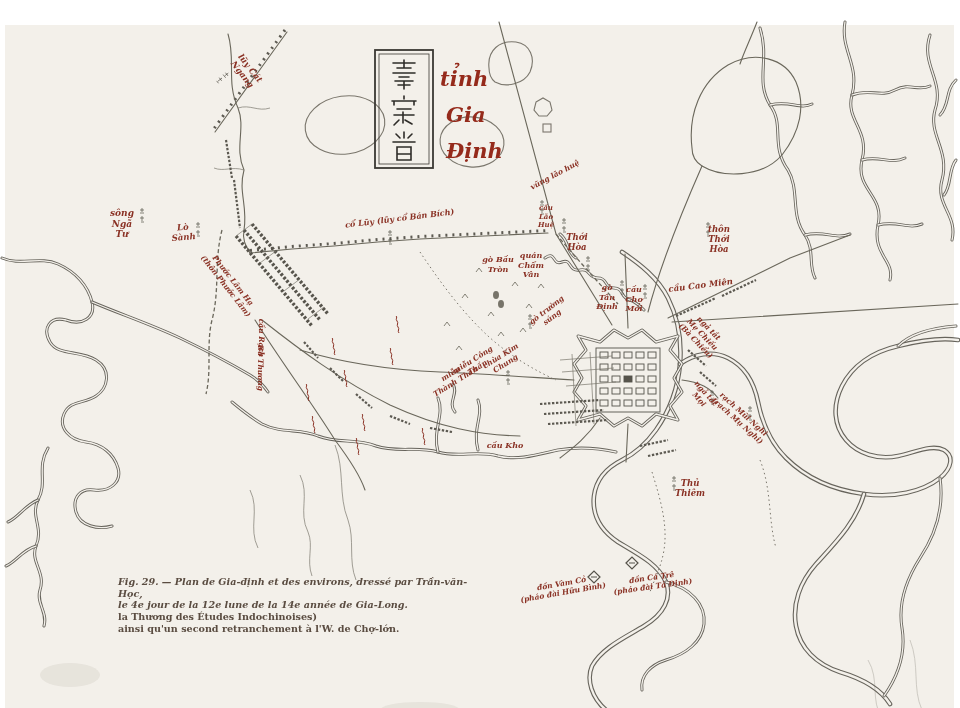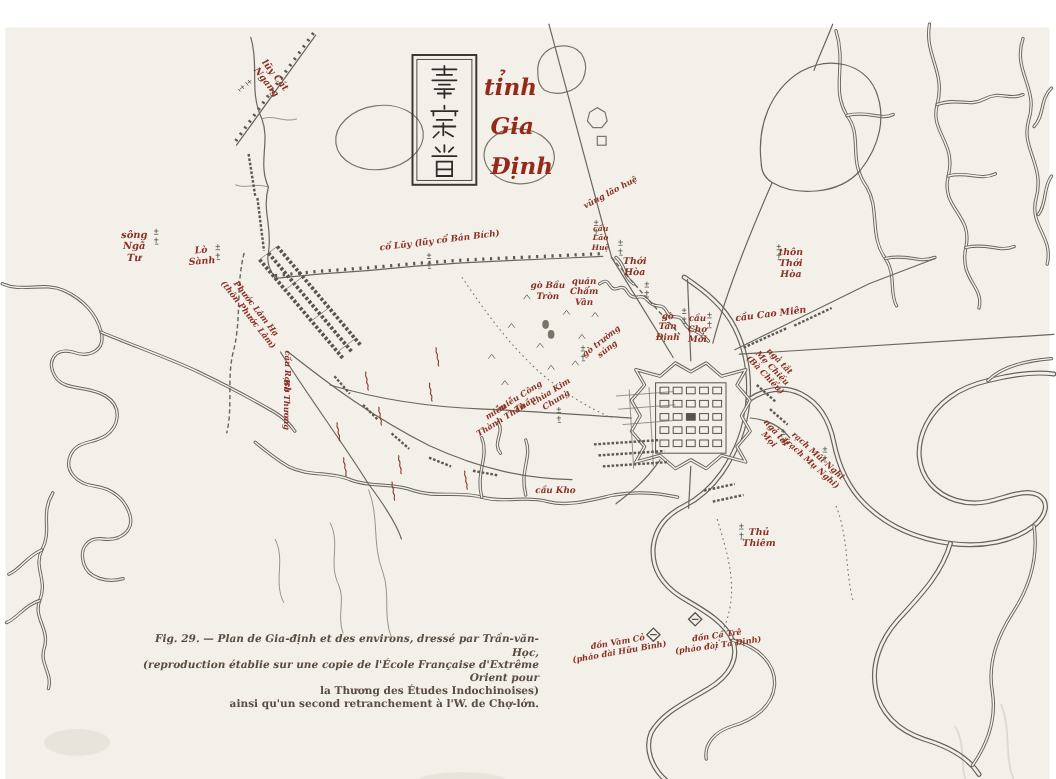--- a/index.html
+++ b/index.html
@@ -24,21 +24,21 @@
   .grid{stroke:#55524c;stroke-width:.9;fill:none;}
   .mk{stroke:#6a675b;stroke-width:.8;fill:none;}
   .rsq{stroke:#8a3124;stroke-width:1;fill:none;}
   .csq{stroke:#555349;stroke-width:.7;fill:none;}
   .cal{stroke:#2e2c28;stroke-width:1.6;fill:none;stroke-linecap:round;}
   .smudge{fill:#d8d4cb;}
   .map-label{font-family:"DejaVu Serif",serif;font-style:italic;font-weight:700;fill:#8a3124;}
   .title-viet{font-family:"DejaVu Serif",serif;font-style:italic;font-weight:700;
               font-size:21px;fill:#952a1b;}
   
-  .caption{position:absolute;left:118px;top:556px;width:372px;text-align:right;
+  .caption{position:absolute;left:118px;top:556px;width:372px;text-align:left;
            color:#5a4c41;font-weight:700;font-size:9.6px;line-height:1.22;}
   .caption .cap-line:nth-child(-n+2){font-style:italic;}
 </style>
 </head>
 <body>
 <div class="page">
 <div class="paper"></div>
 
 <svg width="960" height="708" viewBox="0 0 960 708" aria-label="Plan de Gia-dinh">
   <defs>
@@ -304,18 +304,18 @@
         <text class="map-label" transform="translate(690 466) rotate(0)" font-size="8.5" text-anchor="middle"><tspan x="0" dy="0">Thủ</tspan><tspan x="0" dy="10">Thiêm</tspan></text>
         <text class="map-label" transform="translate(562 566) rotate(-10)" font-size="7.5" text-anchor="middle"><tspan x="0" dy="0">đồn Vàm Cỏ</tspan><tspan x="0" dy="9">(pháo đài Hữu Bình)</tspan></text>
         <text class="map-label" transform="translate(652 560) rotate(-8)" font-size="7.5" text-anchor="middle"><tspan x="0" dy="0">đồn Cá Trê</tspan><tspan x="0" dy="9">(pháo đài Tả Định)</tspan></text>
         <text class="map-label" transform="translate(259 318) rotate(90)" font-size="7.5" text-anchor="middle"><tspan x="0" dy="0">cầu Rạch</tspan></text>
         <text class="map-label" transform="translate(258 348) rotate(90)" font-size="7.5" text-anchor="middle"><tspan x="0" dy="0">Bà Thương</tspan></text>
       </g>
 </svg>
 
 <div class="caption" id="caption">
       <div class="cap-line">Fig. 29. — Plan de Gia-định et des environs, dressé par Trần-văn-Học,</div>
-      <div class="cap-line">(reproduction établie sur une copie de l'École Française d'Extrême Orient pour</div>
+      <div class="cap-line">le 4e jour de la 12e lune de la 14e année de Gia-Long.</div>
       <div class="cap-line">la Thương des Études Indochinoises)</div>
       <div class="cap-line">ainsi qu'un second retranchement à l'W. de Chợ-lớn.</div>
     </div>
 
 </div>
 
 </body></html>

